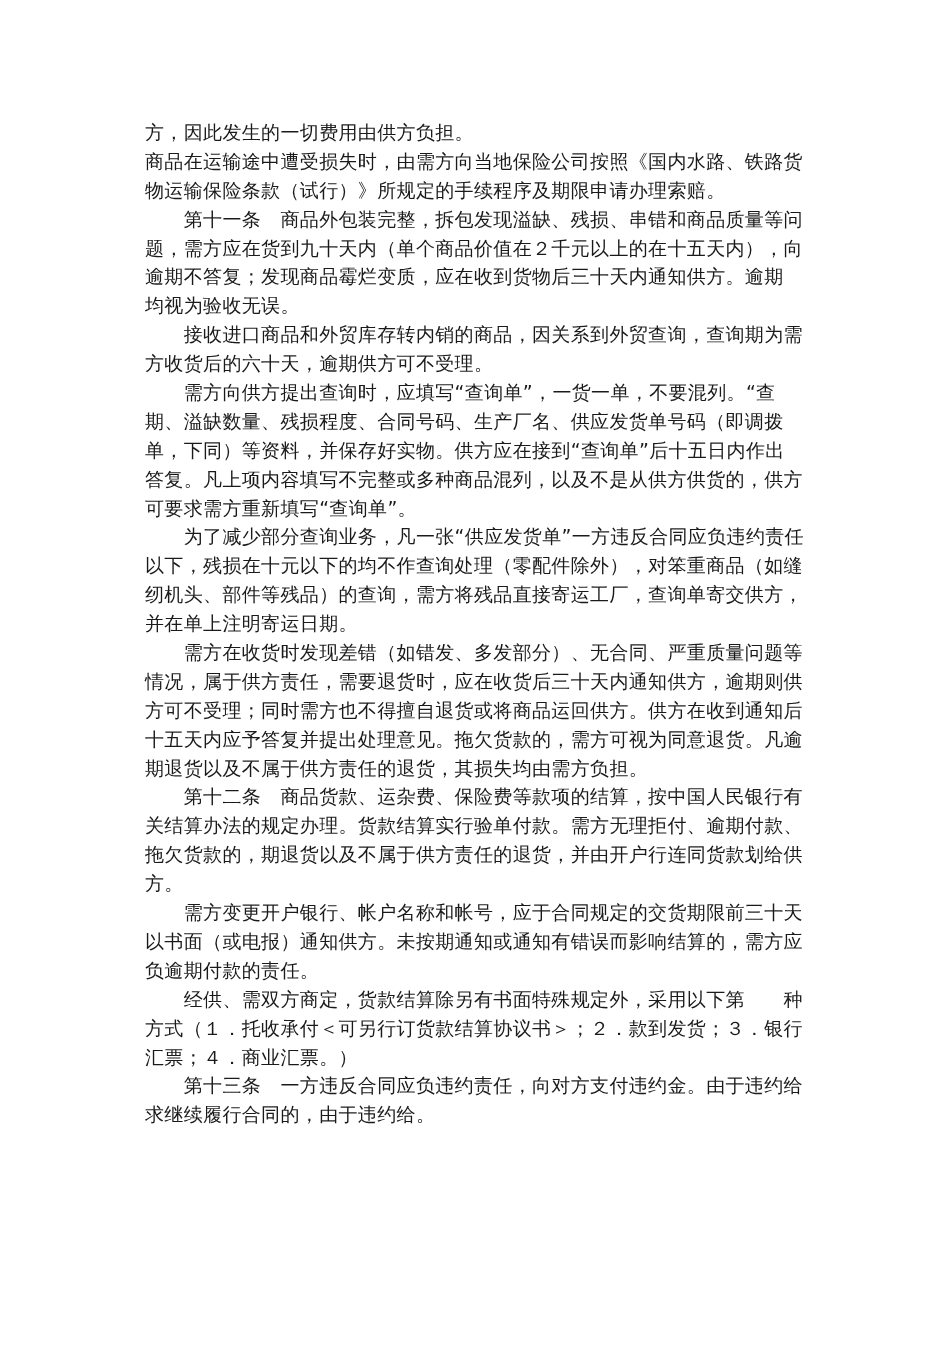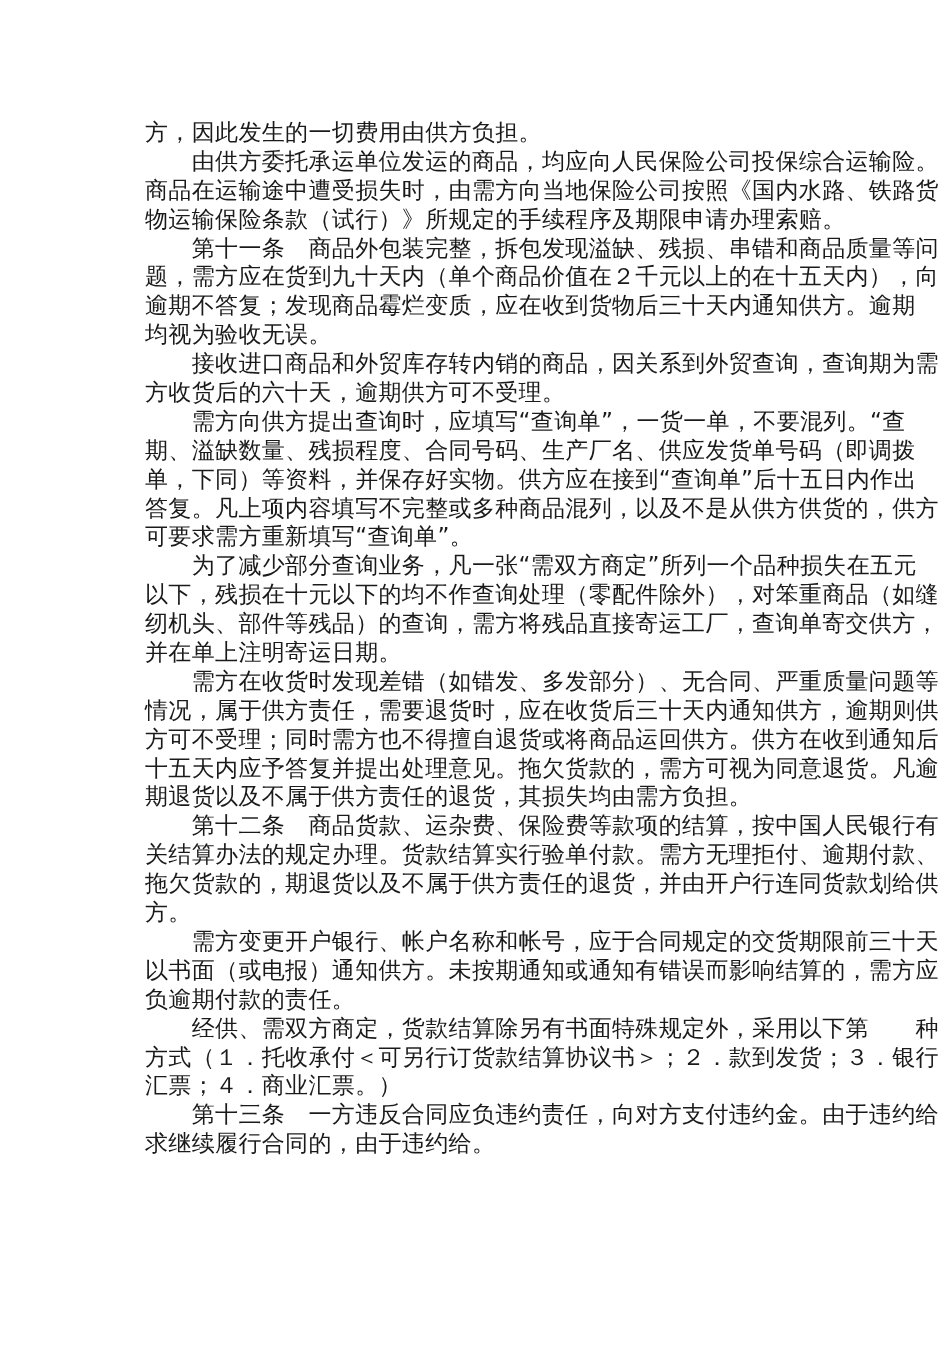--- a/index.html
+++ b/index.html
@@ -1,40 +1,39 @@
 <!DOCTYPE html>
 <html><head>
 <meta charset="utf-8">
 <style>
   html, body { margin:0; padding:0; background:#ffffff; }
   body { width:950px; height:1346px; position:relative; overflow:hidden;
          font-family: "DejaVu Sans", "Liberation Sans", sans-serif; color:#1a1a1a; }
   .page { position:absolute; left:145px; top:118px; width:665px; }
-  .line { height:28.9px; line-height:28.9px; font-size:23px; white-space:pre; letter-spacing:0.35px; }
+  .line { height:28.9px; line-height:28.9px; font-size:19px; white-space:pre; letter-spacing:0.35px; }
 </style>
 </head>
 <body>
 
 <div class="page">
   <div class="line">方，因此发生的一切费用由供方负担。</div>
-  <div class="line">　　由供方委托承运单位发运的商品，均应向人民保险公司投保综合运输险。</div>
   <div class="line">商品在运输途中遭受损失时，由需方向当地保险公司按照《国内水路、铁路货</div>
   <div class="line">物运输保险条款（试行）》所规定的手续程序及期限申请办理索赔。</div>
   <div class="line">　　第十一条　商品外包装完整，拆包发现溢缺、残损、串错和商品质量等问</div>
   <div class="line">题，需方应在货到九十天内（单个商品价值在２千元以上的在十五天内），向</div>
   <div class="line">逾期不答复；发现商品霉烂变质，应在收到货物后三十天内通知供方。逾期</div>
   <div class="line">均视为验收无误。</div>
   <div class="line">　　接收进口商品和外贸库存转内销的商品，因关系到外贸查询，查询期为需</div>
   <div class="line">方收货后的六十天，逾期供方可不受理。</div>
   <div class="line">　　需方向供方提出查询时，应填写“查询单”，一货一单，不要混列。“查</div>
   <div class="line">期、溢缺数量、残损程度、合同号码、生产厂名、供应发货单号码（即调拨</div>
   <div class="line">单，下同）等资料，并保存好实物。供方应在接到“查询单”后十五日内作出</div>
   <div class="line">答复。凡上项内容填写不完整或多种商品混列，以及不是从供方供货的，供方</div>
   <div class="line">可要求需方重新填写“查询单”。</div>
-  <div class="line">　　为了减少部分查询业务，凡一张“需双方商定”所列一个品种损失在五元</div>
+  <div class="line">　　为了减少部分查询业务，凡一张“供应发货单”一方违反合同应负违约责任</div>
   <div class="line">以下，残损在十元以下的均不作查询处理（零配件除外），对笨重商品（如缝</div>
   <div class="line">纫机头、部件等残品）的查询，需方将残品直接寄运工厂，查询单寄交供方，</div>
   <div class="line">并在单上注明寄运日期。</div>
   <div class="line">　　需方在收货时发现差错（如错发、多发部分）、无合同、严重质量问题等</div>
   <div class="line">情况，属于供方责任，需要退货时，应在收货后三十天内通知供方，逾期则供</div>
   <div class="line">方可不受理；同时需方也不得擅自退货或将商品运回供方。供方在收到通知后</div>
   <div class="line">十五天内应予答复并提出处理意见。拖欠货款的，需方可视为同意退货。凡逾</div>
   <div class="line">期退货以及不属于供方责任的退货，其损失均由需方负担。</div>
   <div class="line">　　第十二条　商品货款、运杂费、保险费等款项的结算，按中国人民银行有</div>
   <div class="line">关结算办法的规定办理。货款结算实行验单付款。需方无理拒付、逾期付款、</div>

